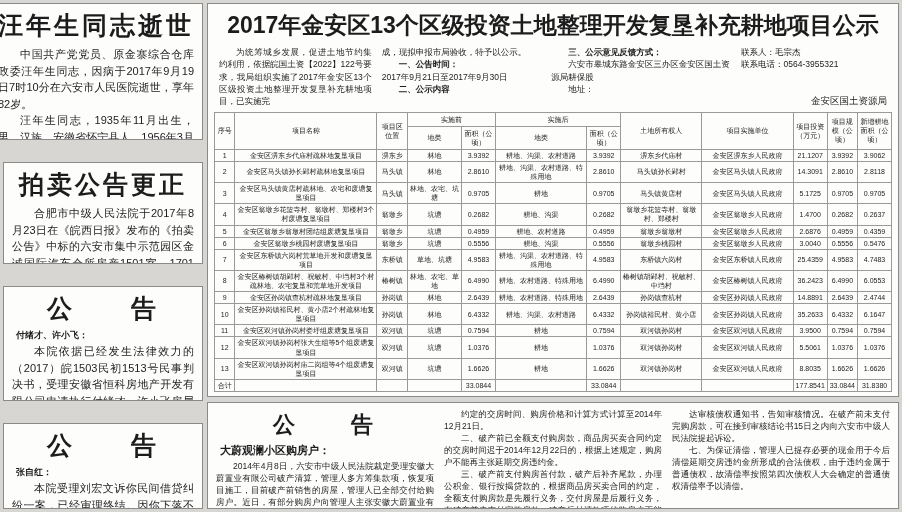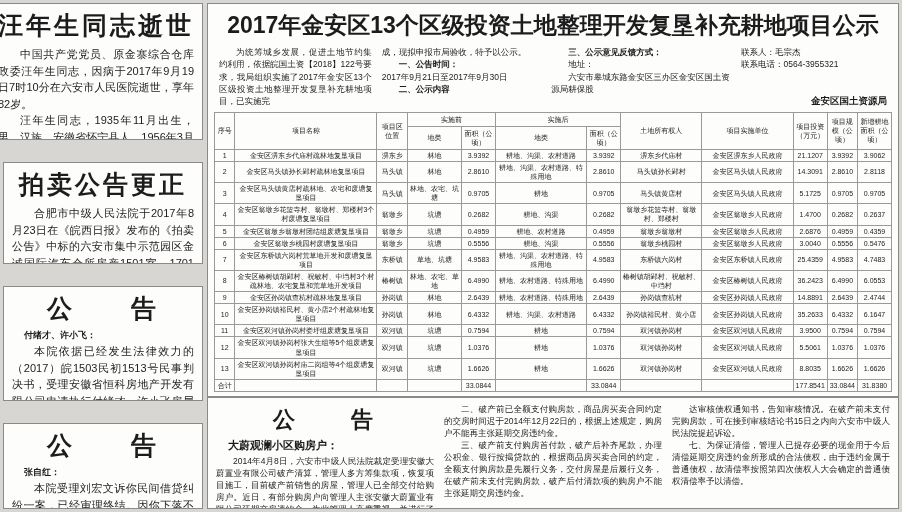--- a/index.html
+++ b/index.html
@@ -5,37 +5,37 @@
   * { box-sizing: border-box; }
   html,body { margin:0; padding:0; }
   body {
     width:902px; height:512px; overflow:hidden;
     background:#d8d6d2;
     font-family:"Liberation Sans", sans-serif;
     color:#1c1c1c;
   }
   .page { width:902px; height:512px; display:flex; gap:4px; padding:3px; }
   .left-col { width:200px; display:flex; flex-direction:column; gap:22px;align-items:flex-end; }
-  .right-col { flex:1; display:flex; flex-direction:column; min-width:0; }
+  .right-col { flex:1; display:flex; flex-direction:column; gap:5px; min-width:0; }
   .box { background:#fdfdfc; border:1px solid #8a8a8a; padding:4px 8px; overflow:hidden; }
 
   .n-title { text-align:center; font-weight:bold; font-size:25px; margin:1px 0 4px; letter-spacing:3px; white-space:nowrap; }
   .n-body { font-size:11px; line-height:1.5; }
   .n-body p, .bcol p { margin:0; text-indent:2em; text-align:justify; }
-  .addressee { font-weight:bold; font-size:9px; margin:0 12px 1px; }
+  .addressee { font-weight:bold; font-size:9px; margin:0 4px 1px; }
 
   .main-box { padding:3px 6px 4px; }
   .main-title { font-size:23px; font-weight:bold; text-align:center; margin:3px 0 5px; white-space:nowrap; letter-spacing:0px; }
   .intro { display:flex; font-size:8.5px; line-height:1.45; margin:0 0 4px; }
   .intro-col { padding:0 5px; }
   .ic1 { width:24%; } .ic2 { width:25%; } .ic3 { width:28%; } .ic4 { width:23%; display:flex; flex-direction:column; }
   .intro p { margin:0; text-indent:2em; text-align:justify; }
   .intro .line { margin:0; }
   .intro .bold { font-weight:bold; }
-  .issuer { text-align:right; font-weight:bold; font-size:9.5px; margin-top:auto; }
+  .issuer { text-align:right; font-weight:normal; font-size:9.5px; margin-top:auto; }
 
   table { width:100%; border-collapse:collapse; font-size:7px; table-layout:fixed; }
   th, td { border:1px solid #9a9a9a; text-align:center; vertical-align:middle; padding:1px; line-height:1.3; word-break:break-all; }
   thead th { font-weight:normal; padding:2px 1px; }
 
   .bottom-box { flex:1; display:flex; gap:10px; padding:5px 8px; font-size:8.5px; line-height:1.42; }
   .bcol { flex:1; min-width:0; }
   .b-title { text-align:center; font-weight:bold; font-size:22px; margin:1px 0 3px; letter-spacing:4px; }
 </style>
 </head>
@@ -82,32 +82,32 @@
 
   </div>
 
   <div class="right-col">
 
     <section class="box main-box">
       <h1 class="main-title">2017年金安区13个区级投资土地整理开发复垦补充耕地项目公示</h1>
 
       <div class="intro">
         <div class="intro-col ic1">
-          <p>为统筹城乡发展，促进土地节约集约利用，依据皖国土资【2018】122号要求，我局组织实施了2017年金安区13个区级投资土地整理开发复垦补充耕地项目，已实施完</p>
+          <p>为统筹城乡发展，促进土地节约集约利用，依据皖国土资【2022】122号要求，我局组织实施了2017年金安区13个区级投资土地整理开发复垦补充耕地项目，已实施完</p>
         </div>
         <div class="intro-col ic2">
           <div class="line">成，现拟申报市局验收，特予以公示。</div>
           <div class="line bold" style="text-indent:2em;">一、公告时间：</div>
           <div class="line">2017年9月21日至2017年9月30日</div>
           <div class="line bold" style="text-indent:2em;">二、公示内容</div>
         </div>
         <div class="intro-col ic3">
           <div class="line bold" style="text-indent:2em;">三、公示意见反馈方式：</div>
+          <div class="line" style="text-indent:2em;">六安市皋城东路金安区三办区金安区国土资源局耕保股</div>
           <div class="line" style="text-indent:2em;">地址：</div>
-          <div class="line" style="text-indent:2em;">六安市皋城东路金安区三办区金安区国土资源局耕保股</div>
         </div>
         <div class="intro-col ic4">
           <div class="line">联系人：毛宗杰</div>
           <div class="line">联系电话：0564-3955321</div>
           <div class="issuer">金安区国土资源局</div>
         </div>
       </div>
 
       <table>
         <colgroup>
@@ -348,20 +348,21 @@
     <section class="box bottom-box">
       <div class="bcol">
         <h2 class="b-title">公　　告</h2>
         <div class="addressee" style="font-size:11px;">大蔚观澜小区购房户：</div>
         <div>
             <p>2014年4月8日，六安市中级人民法院裁定受理安徽大蔚置业有限公司破产清算，管理人多方筹集款项，恢复项目施工，目前破产前销售的房屋，管理人已全部交付给购房户。近日，有部分购房户向管理人主张安徽大蔚置业有限公司延期交房违约金，为此管理人高度重视，并进行了认真梳理，现公告如下：</p>
           </div>
       </div>
       <div class="bcol">
         <div>
+            <p>约定的交房时间、购房价格和计算方式计算至2014年12月21日。</p>
             <p>二、破产前已全额支付购房款，商品房买卖合同约定的交房时间迟于2014年12月22日的，根据上述规定，购房户不能再主张延期交房违约金。</p>
             <p>三、破产前支付购房首付款，破产后补齐尾款，办理公积金、银行按揭贷款的，根据商品房买卖合同的约定，全额支付购房款是先履行义务，交付房屋是后履行义务，在破产前未支付完购房款，破产后付清款项的购房户不能主张延期交房违约金。</p>
           </div>
       </div>
       <div class="bcol">
         <div>
             <p>达审核债权通知书，告知审核情况。在破产前未支付完购房款，可在接到审核结论书15日之内向六安市中级人民法院提起诉讼。</p>
             <p>七、为保证清偿，管理人已提存必要的现金用于今后清偿延期交房违约金所形成的合法债权，由于违约金属于普通债权，故清偿率按照第四次债权人大会确定的普通债权清偿率予以清偿。</p>
           </div>
 

